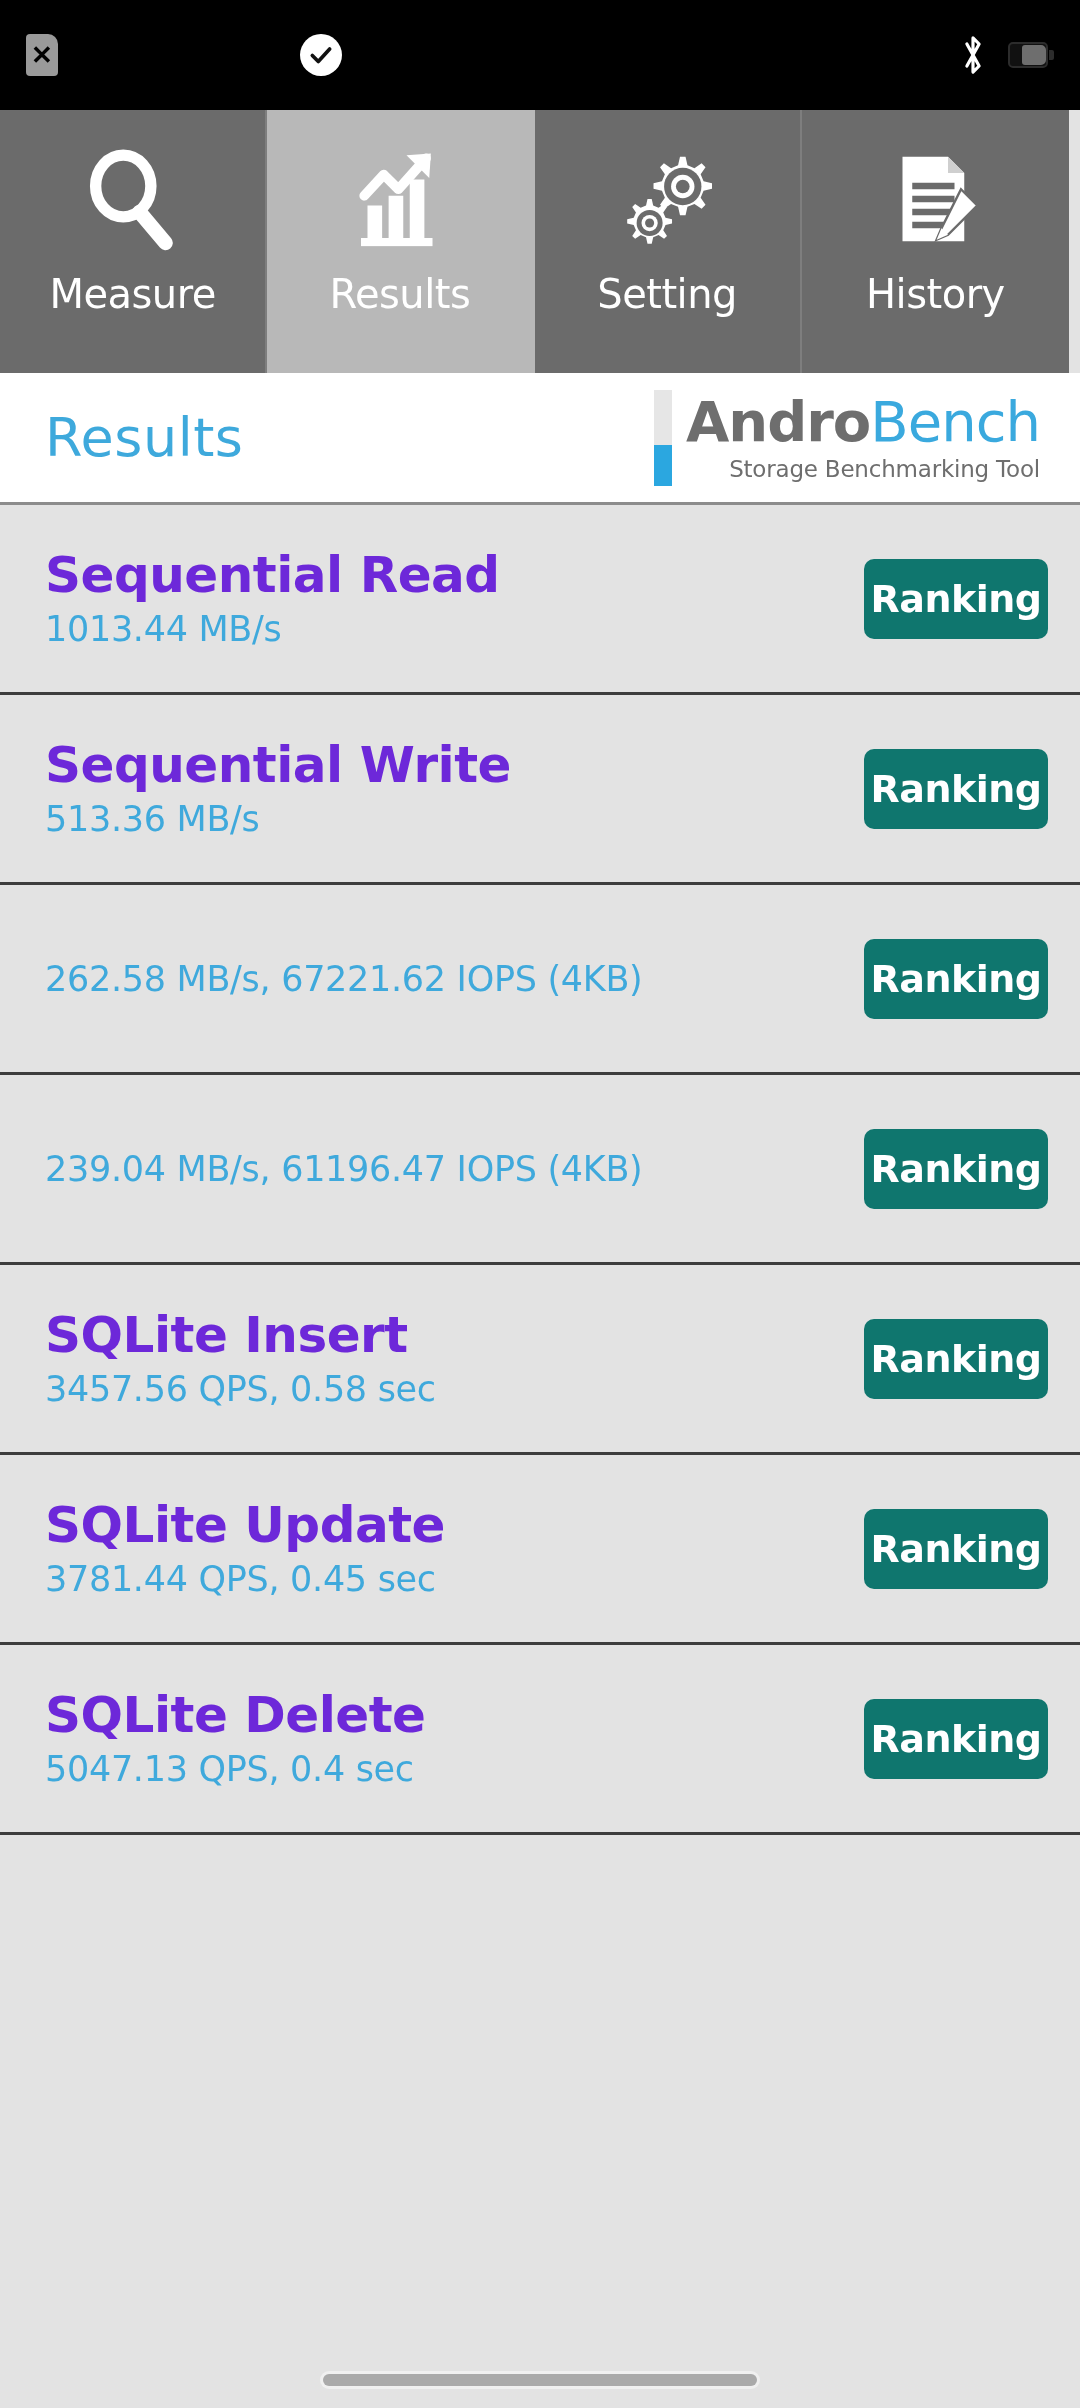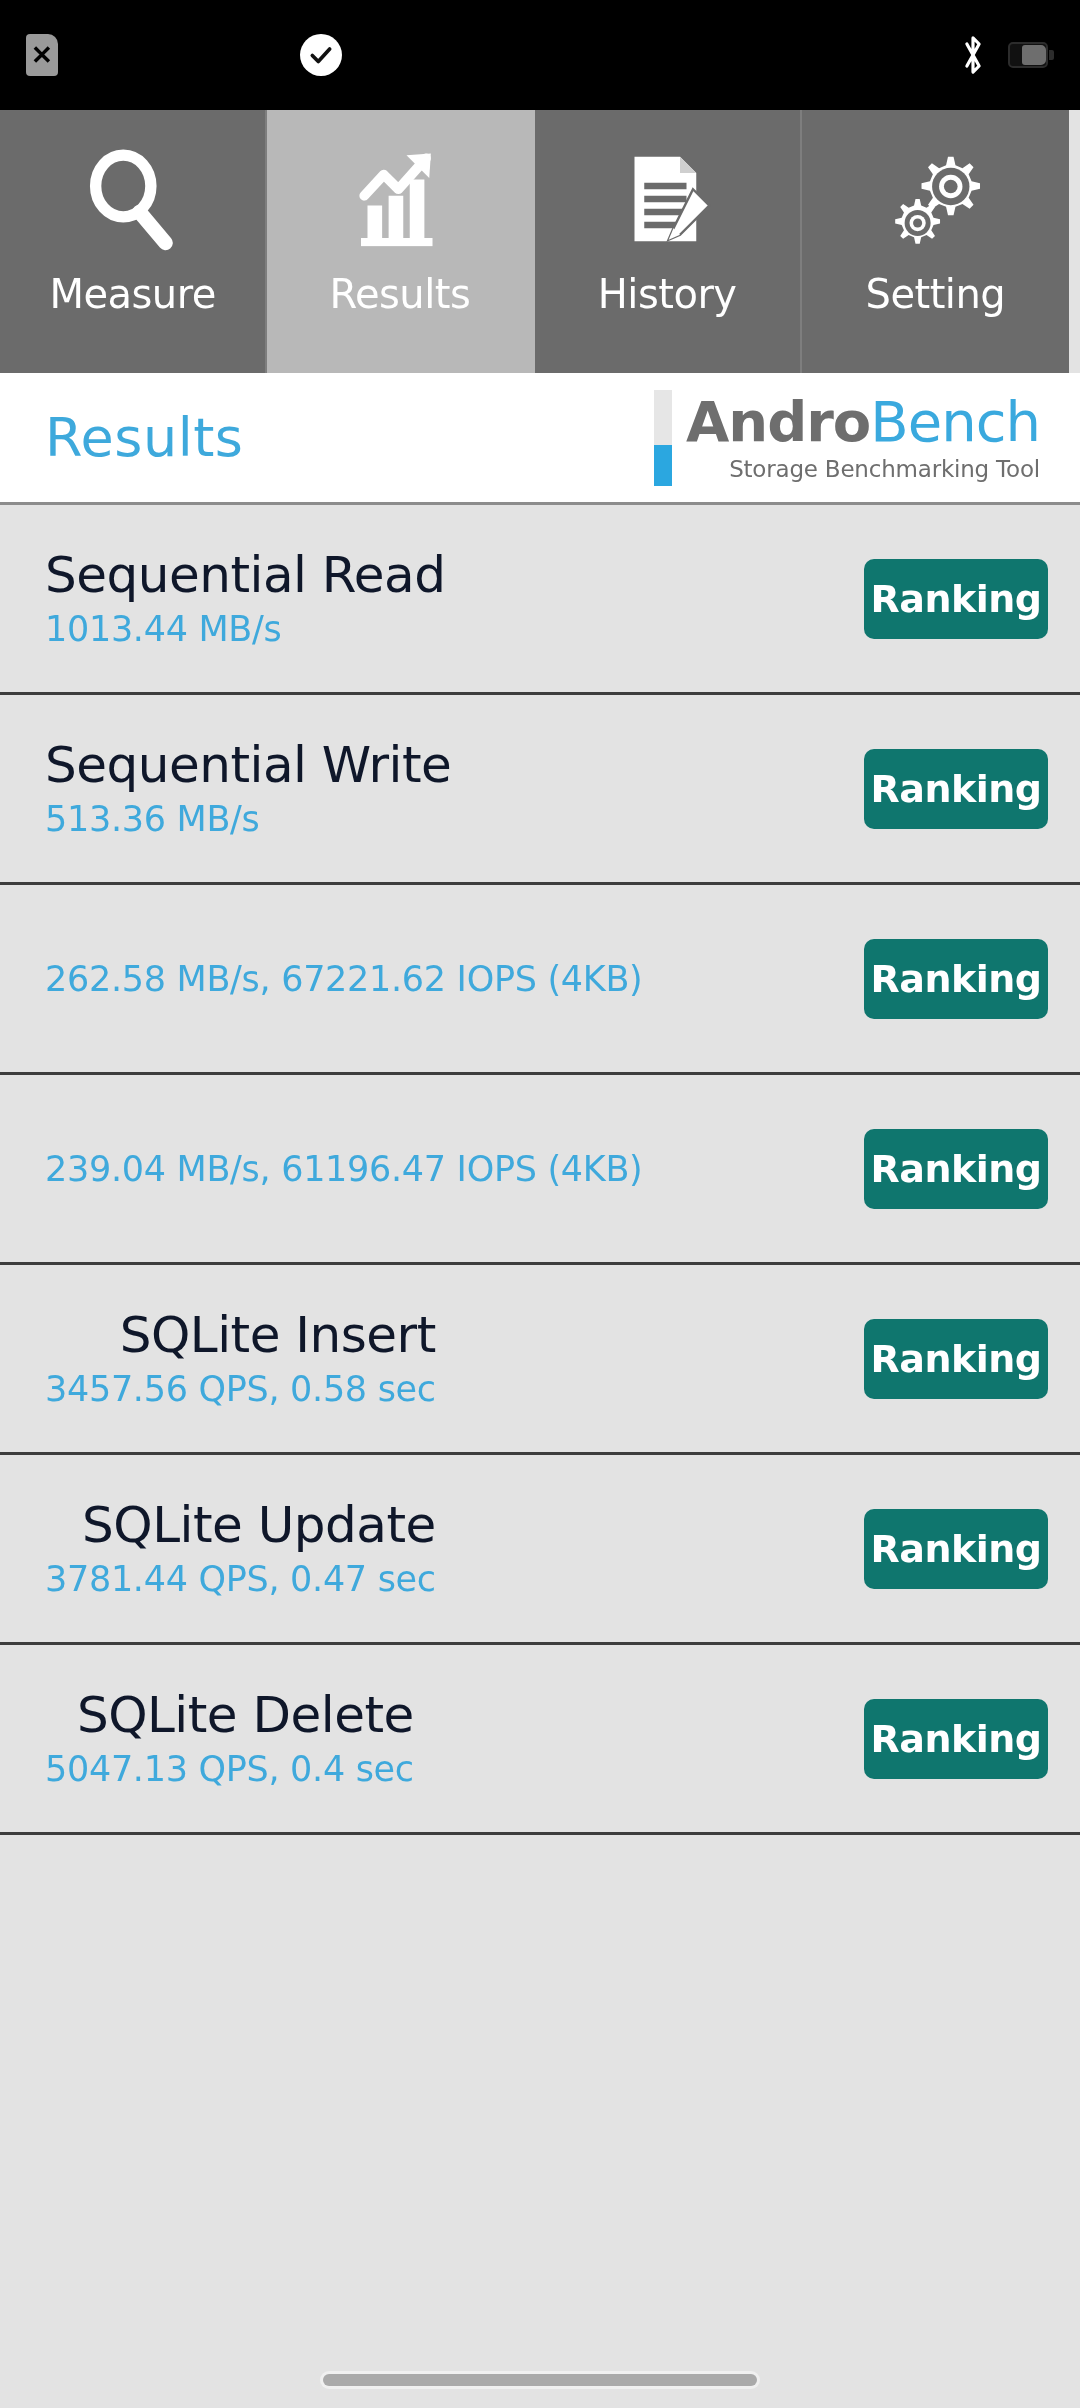--- a/index.html
+++ b/index.html
@@ -199,27 +199,26 @@
     justify-content: space-between;
     padding: 0 32px 0 45px;
   }
   .result-info {
     display: flex;
     flex-direction: column;
     justify-content: center;
     gap: 4px;
   }
   .result-name {
-    color: #0f172a;
+    color: #6d28d9;
     font-family: "DejaVu Sans", sans-serif;
     font-size: 50px;
-    font-weight: 400;
+    font-weight: 700;
     line-height: 1.15;
     letter-spacing: -0.5px;
-    text-align: right;
   }
   .result-value {
     color: #3fa9dc;
     font-family: "DejaVu Sans", sans-serif;
     font-size: 35px;
     font-weight: 400;
     line-height: 1.2;
     letter-spacing: -0.3px;
   }
   .ranking-button {
@@ -309,38 +308,20 @@
         <svg width="104" height="104" viewBox="0 0 64 64" aria-hidden="true">
           <rect x="12" y="36" width="9" height="22" fill="#fff"></rect>
           <rect x="25" y="30" width="9" height="28" fill="#fff"></rect>
           <rect x="38" y="20" width="9" height="38" fill="#fff"></rect>
           <rect x="8" y="56" width="44" height="5" fill="#fff"></rect>
           <path d="M10 30 L22 17 L31 26 L48 7" fill="none" stroke="#fff" stroke-width="6" stroke-linejoin="round" stroke-linecap="round"></path>
           <path d="M36 5 L51 4 L50 19 Z" fill="#fff"></path>
         </svg>
       </span>
       <span class="tab-label">Results</span>
-    </div>
-
-    <div class="tab">
-      <span class="tab-icon">
-        <svg width="104" height="104" viewBox="0 0 64 64" aria-hidden="true">
-          <path d="M12 6 H40 L50 16 V58 H12 Z" fill="#fff"></path>
-          <path d="M40 6 L40 16 L50 16 Z" fill="#cfcfcf"></path>
-          <g fill="#6b6b6b">
-            <rect x="18" y="22" width="26" height="4"></rect>
-            <rect x="18" y="30" width="26" height="4"></rect>
-            <rect x="18" y="38" width="26" height="4"></rect>
-            <rect x="18" y="46" width="26" height="4"></rect>
-          </g>
-          <path d="M48 26 L58 36 L40 54 L33 57 L36 50 Z" fill="#fff" stroke="#6b6b6b" stroke-width="1.5"></path>
-          <path d="M33 57 L36 50 L40 54 Z" fill="#fff"></path>
-        </svg>
-      </span>
-      <span class="tab-label">History</span>
     </div>
 
     <div class="tab">
       <span class="tab-icon">
         <svg width="104" height="104" viewBox="0 0 64 64" aria-hidden="true">
           <g fill="#fff">
             <path d="M40 6 l3.4 0 1.2 5.2 4.3 1.8 4.4-3 2.4 2.4 -3 4.4 1.8 4.3 5.2 1.2 0 3.4 -5.2 1.2 -1.8 4.3 3 4.4 -2.4 2.4 -4.4-3 -4.3 1.8 -1.2 5.2 -3.4 0 -1.2-5.2 -4.3-1.8 -4.4 3 -2.4-2.4 3-4.4 -1.8-4.3 -5.2-1.2 0-3.4 5.2-1.2 1.8-4.3 -3-4.4 2.4-2.4 4.4 3 4.3-1.8z"></path>
             <circle cx="41.7" cy="24.3" r="11.5" fill="#6b6b6b"></circle>
             <circle cx="41.7" cy="24.3" r="7.2" fill="#fff"></circle>
             <circle cx="41.7" cy="24.3" r="4.2" fill="#6b6b6b"></circle>
@@ -348,20 +329,38 @@
           <g fill="#fff">
             <path d="M20 32 l2.6 0 0.9 4 3.3 1.4 3.4-2.3 1.8 1.8 -2.3 3.4 1.4 3.3 4 0.9 0 2.6 -4 0.9 -1.4 3.3 2.3 3.4 -1.8 1.8 -3.4-2.3 -3.3 1.4 -0.9 4 -2.6 0 -0.9-4 -3.3-1.4 -3.4 2.3 -1.8-1.8 2.3-3.4 -1.4-3.3 -4-0.9 0-2.6 4-0.9 1.4-3.3 -2.3-3.4 1.8-1.8 3.4 2.3 3.3-1.4z"></path>
             <circle cx="21.3" cy="46.8" r="8" fill="#6b6b6b"></circle>
             <circle cx="21.3" cy="46.8" r="5" fill="#fff"></circle>
             <circle cx="21.3" cy="46.8" r="2.8" fill="#6b6b6b"></circle>
           </g>
         </svg>
       </span>
       <span class="tab-label">Setting</span>
     </div>
+
+    <div class="tab">
+      <span class="tab-icon">
+        <svg width="104" height="104" viewBox="0 0 64 64" aria-hidden="true">
+          <path d="M12 6 H40 L50 16 V58 H12 Z" fill="#fff"></path>
+          <path d="M40 6 L40 16 L50 16 Z" fill="#cfcfcf"></path>
+          <g fill="#6b6b6b">
+            <rect x="18" y="22" width="26" height="4"></rect>
+            <rect x="18" y="30" width="26" height="4"></rect>
+            <rect x="18" y="38" width="26" height="4"></rect>
+            <rect x="18" y="46" width="26" height="4"></rect>
+          </g>
+          <path d="M48 26 L58 36 L40 54 L33 57 L36 50 Z" fill="#fff" stroke="#6b6b6b" stroke-width="1.5"></path>
+          <path d="M33 57 L36 50 L40 54 Z" fill="#fff"></path>
+        </svg>
+      </span>
+      <span class="tab-label">History</span>
+    </div>
   </div>
 
   <div class="app-header">
     <div class="page-title">Results</div>
     <div class="brand">
       <div class="brand-bar">
         <div class="top"></div>
         <div class="bot"></div>
       </div>
       <div class="brand-text">
@@ -409,21 +408,21 @@
       <div class="result-info">
         <div class="result-name">SQLite Insert</div>
         <div class="result-value">3457.56 QPS, 0.58 sec</div>
       </div>
       <button class="ranking-button">Ranking</button>
     </div>
 
     <div class="result-row">
       <div class="result-info">
         <div class="result-name">SQLite Update</div>
-        <div class="result-value">3781.44 QPS, 0.47 sec</div>
+        <div class="result-value">3781.44 QPS, 0.45 sec</div>
       </div>
       <button class="ranking-button">Ranking</button>
     </div>
 
     <div class="result-row">
       <div class="result-info">
         <div class="result-name">SQLite Delete</div>
         <div class="result-value">5047.13 QPS, 0.4 sec</div>
       </div>
       <button class="ranking-button">Ranking</button>

